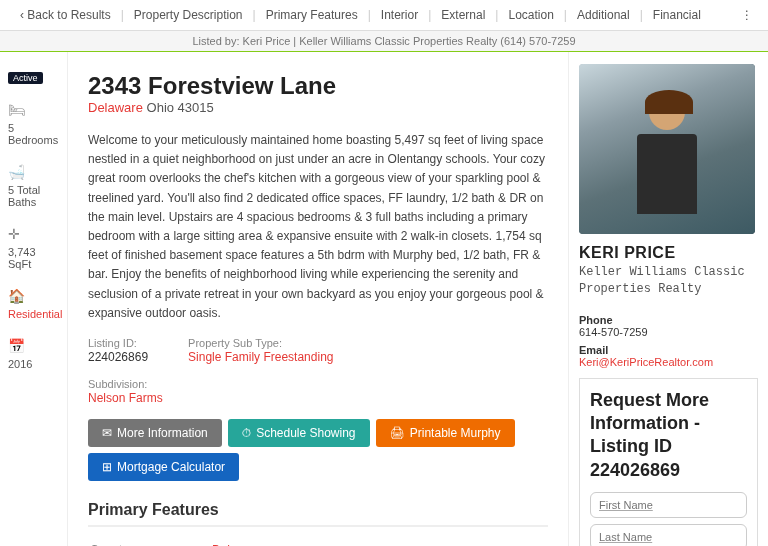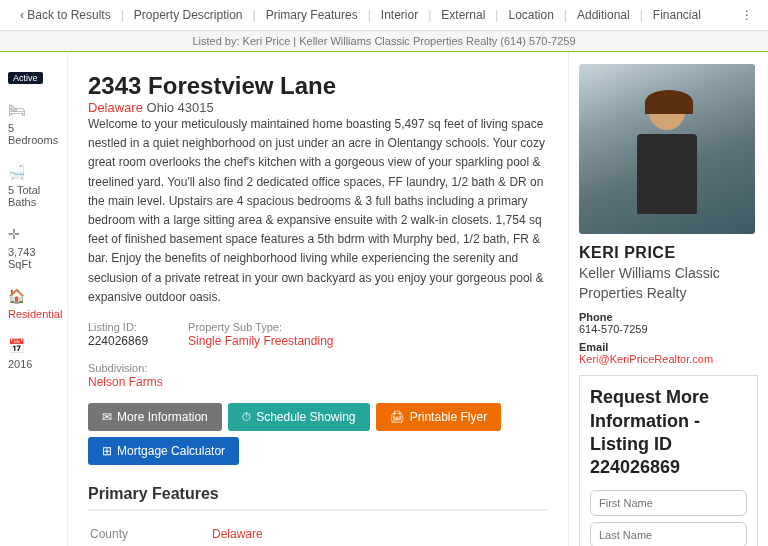--- a/index.html
+++ b/index.html
@@ -71,20 +71,21 @@
       flex: 1;
       padding: 20px 20px 20px 20px;
       min-width: 0;
     }
 
     
     .property-header {
       display: flex;
       justify-content: space-between;
       align-items: flex-start;
+      margin-bottom: 16px;
     }
     .property-title h1 {
       font-size: 24px;
       font-weight: bold;
       color: #222;
     }
     .property-title .address-line {
       font-size: 13px;
       color: #e53935;
     }
@@ -219,24 +220,25 @@
     }
     .agent-name {
       font-size: 16px;
       font-weight: bold;
       color: #222;
       text-transform: uppercase;
       letter-spacing: 0.5px;
       margin-bottom: 2px;
     }
     .agent-company {
-      font-size: 14px;
+      font-size: 12px;
       color: #555;
-      margin-bottom: 8px;
+      margin-bottom: 16px;
       line-height: 1.4;
+      font-family: Liberation Mono, monospace;
     }
     .agent-contact { font-size: 11px; color: #333; margin-bottom: 6px; }
     .agent-contact strong { display: block; font-size: 11px; }
     .agent-contact a { color: #e53935; text-decoration: none; }
 
     
     .request-info-box {
       background: #fff;
       border: 1px solid #ddd;
       padding: 10px;
@@ -251,20 +253,21 @@
     }
     .form-input {
       width: 100%;
       border: 1px solid #ccc;
       padding: 6px 8px;
       font-size: 11px;
       color: #aaa;
       border-radius: 6px;
       margin-bottom: 6px;
       outline: none;
+      text-decoration: underline;
     }
   </style>
 </head>
 <body>
 
 <nav class="top-nav">
   <a>‹ Back to Results</a>
   <span class="separator">|</span>
   <a>Property Description</a>
   <span class="separator">|</span>
@@ -353,21 +356,21 @@
       <button class="btn btn-gray">
         <span>✉</span>
         <span>More Information</span>
       </button>
       <button class="btn btn-teal">
         <span>⏱</span>
         <span>Schedule Showing</span>
       </button>
       <button class="btn btn-orange">
         <span>🖨</span>
-        <span>Printable Flyer</span>
+        <span>Printable Murphy</span>
       </button>
       <button class="btn btn-blue">
         <span>⊞</span>
         <span>Mortgage Calculator</span>
       </button>
     </div>
 
     <div class="section-title">Primary Features</div>
     <table class="features-table">
       <tbody>

